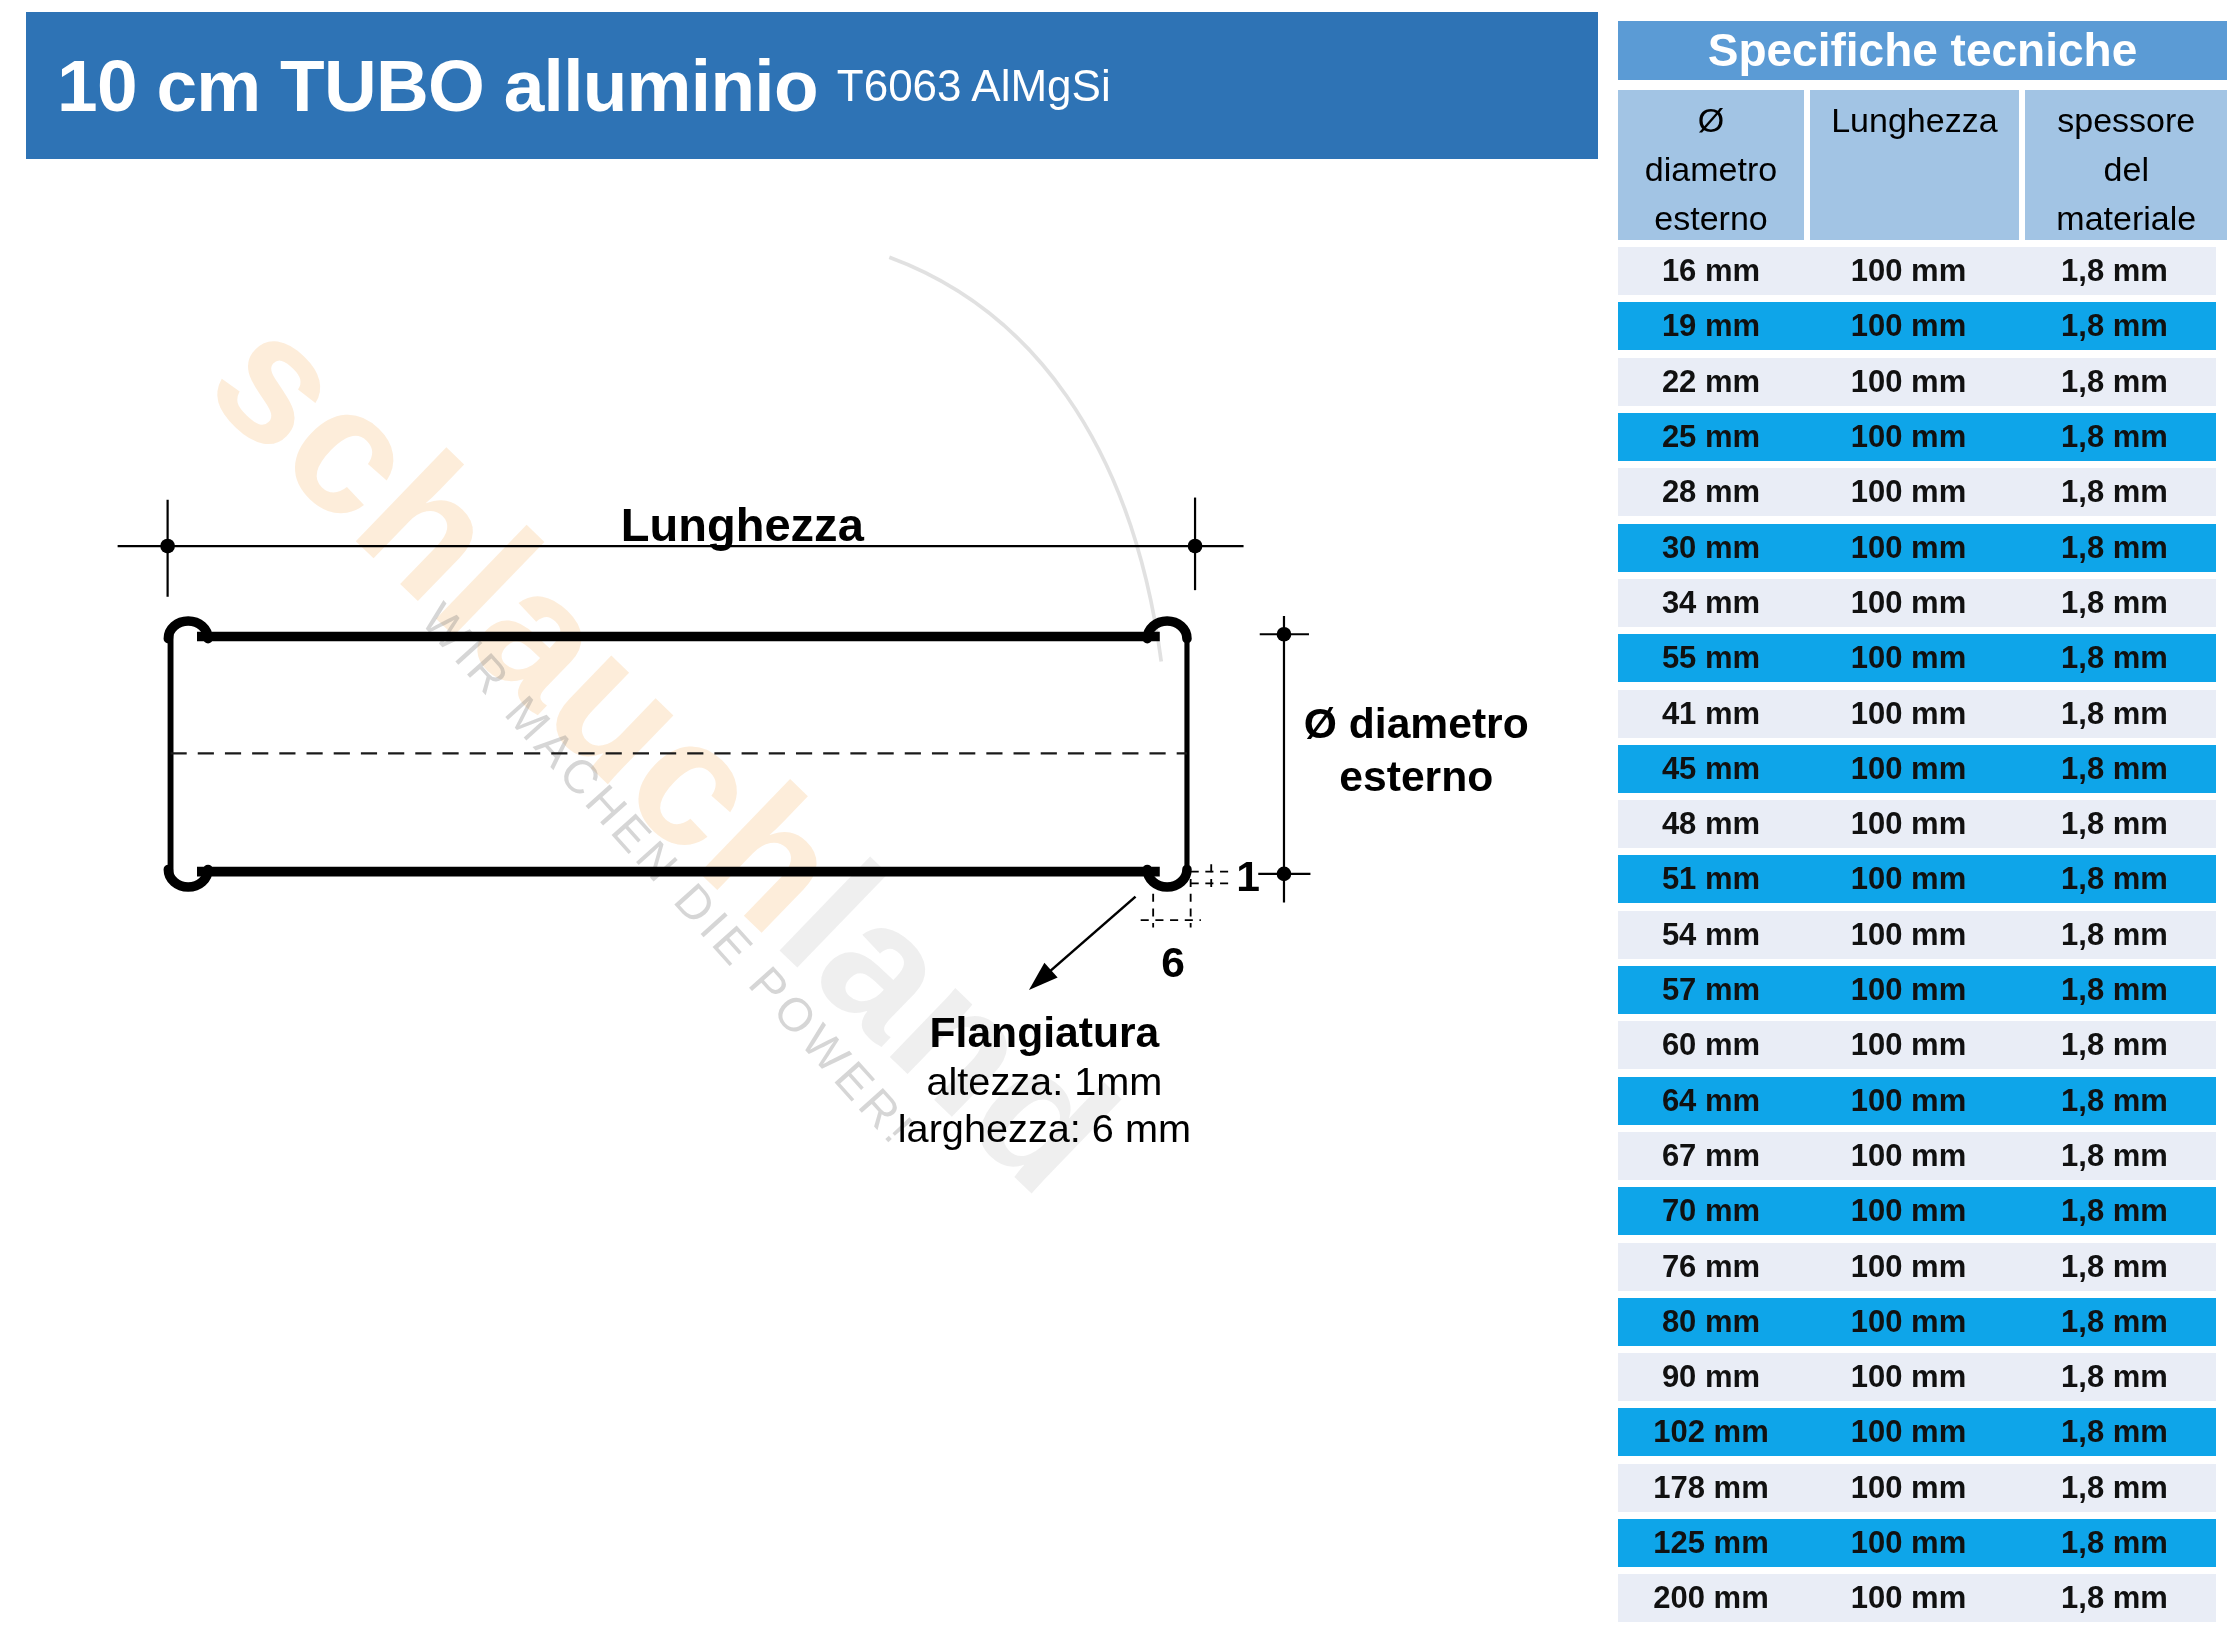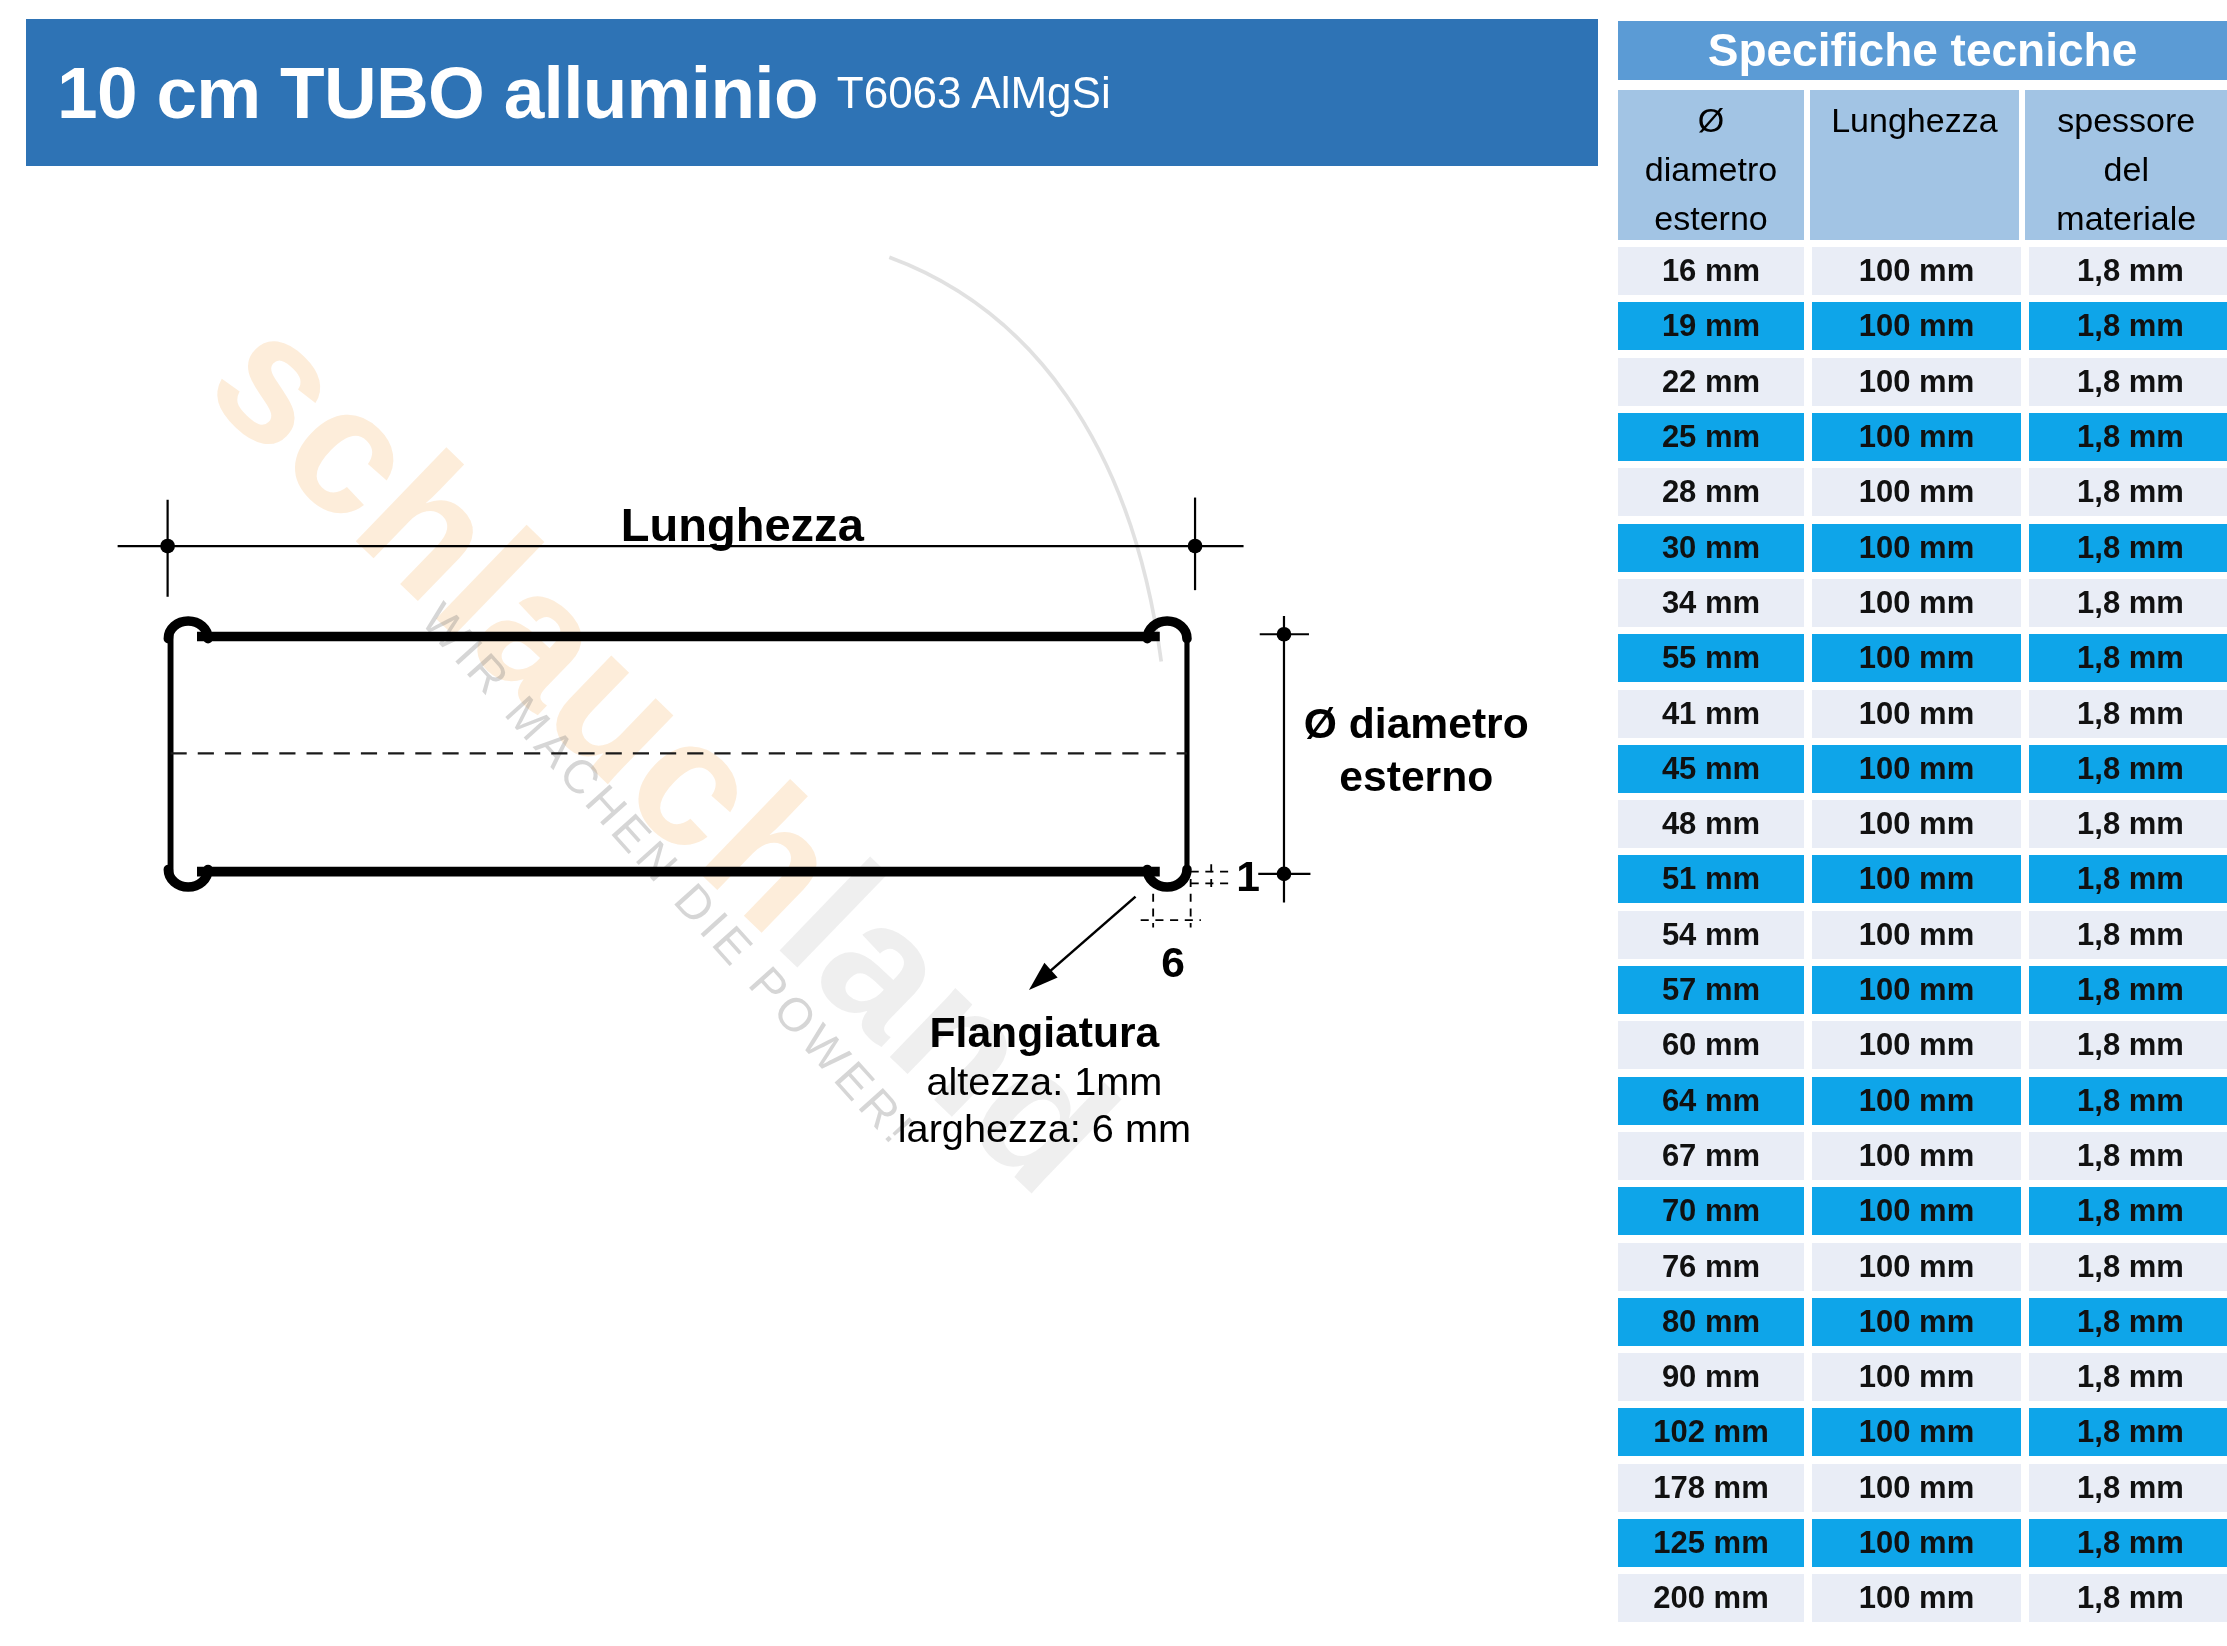--- a/index.html
+++ b/index.html
@@ -6,21 +6,21 @@
   .page{
     position:relative;
     width:2227px;height:1647px;
     background:#ffffff;
     overflow:hidden;
     font-family:"Liberation Sans", sans-serif;
   }
 
   
   .titlebar{
-    position:absolute;left:26px;top:19px;width:1572px;height:147px;
+    position:absolute;left:26px;top:12px;width:1572px;height:147px;
     background:#2E73B5;
     display:flex;align-items:center;
     padding-left:31px;box-sizing:border-box;
     color:#ffffff;white-space:nowrap;
   }
   .title-main{font-size:73px;font-weight:bold;letter-spacing:-0.7px;}
   .title-sub{font-size:44px;font-weight:normal;margin-left:19px;}
 
   
   .wm-big{
@@ -55,21 +55,21 @@
     display:grid;grid-template-columns:186px 209px 203px;column-gap:5.9px;
     margin-bottom:7.3px;
   }
   .spec-colheads .colhead{
     background:#A2C4E4;height:150px;box-sizing:border-box;
     font-size:34px;color:#000;text-align:center;
     white-space:pre-line;line-height:49px;padding-top:5.9px;
   }
   .spec-rows{display:flex;flex-direction:column;row-gap:7.3px;}
   .spec-row{
-    display:grid;grid-template-columns:186px 209px 203px;column-gap:8px;
+    display:grid;grid-template-columns:186px 209px 203px;column-gap:0;
     height:48px;
   }
   .spec-row .cell{
     display:flex;align-items:center;justify-content:center;
     font-size:31px;font-weight:bold;color:#111;
     background:#E9EDF6;
   }
   .spec-row.alt .cell{background:#0ea5e9;}
 </style>
 </head>

